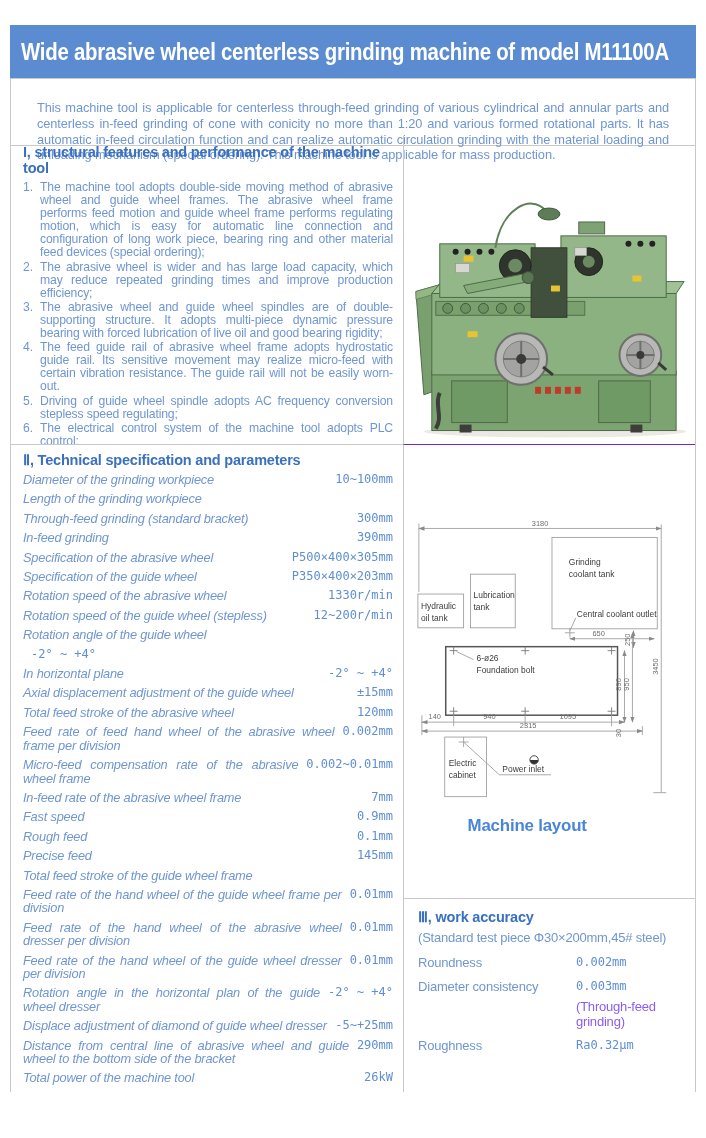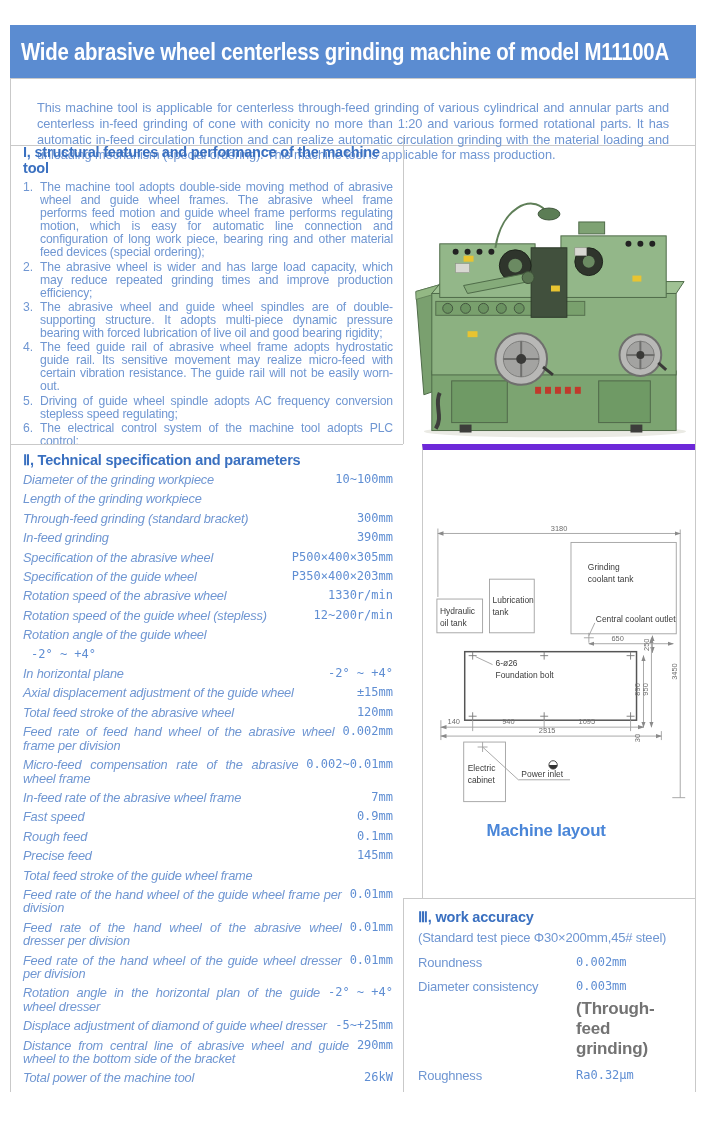--- a/index.html
+++ b/index.html
@@ -15,21 +15,21 @@
          border:1px solid #c9c9c9;padding:5px 10px 0 10px;}
   .intro p{margin:16px;font-size:12.8px;line-height:15.8px;color:#6f96d2;text-align:justify;letter-spacing:-0.1px;}
   
   .main{position:absolute;left:10px;top:136px;width:686px;height:976px;box-sizing:border-box;
         border:1px solid #c9c9c9;border-top:none;display:grid;
         grid-template-columns:392px 292px;grid-template-rows:308px 454px 214px;}
   .cell{box-sizing:border-box;overflow:hidden;}
   .c-features{grid-column:1;grid-row:1;padding:8px 10px 0 12px;}
   .c-specs{grid-column:1;grid-row:2 / span 2;border-top:1px solid #c9c9c9;padding:7px 10px 0 12px;}
   .c-photo{grid-column:2;grid-row:1;border-left:1px solid #c9c9c9;}
-  .c-layout{grid-column:2;grid-row:2;border-left:1px solid #c9c9c9;border-top:6px solid #6d28d9;margin-left:19px;}
+  .c-layout{grid-column:2;grid-row:2;border-left:1px solid #c9c9c9;border-top:1px solid #6d28d9;}
   .c-accuracy{grid-column:2;grid-row:3;border-left:1px solid #c9c9c9;border-top:1px solid #c9c9c9;
               padding:10px 12px 0 14px;}
   h2.sec{margin:0 0 5px 0;font-size:14.5px;font-weight:bold;color:#3a70c0;letter-spacing:-0.2px;}
   
   .feat-item{display:flex;margin:0 0 1px 0;}
   .feat-num{flex:none;width:17px;font-size:12.2px;line-height:13.1px;color:#6f96d2;}
   .feat-text{flex:1;font-size:12.2px;line-height:13.1px;color:#6f96d2;text-align:justify;letter-spacing:-0.15px;}
   
   .spec-row{display:flex;align-items:flex-start;margin-bottom:6px;}
   .spec-label{flex:1;font-size:12.8px;line-height:13.4px;color:#6f96d2;text-align:justify;letter-spacing:-0.2px;font-style:italic;}
@@ -37,21 +37,21 @@
               line-height:13.4px;color:#5f8ed3;white-space:nowrap;}
   .spec-row.inline{display:block;}
   .spec-row.inline .spec-label{display:inline;letter-spacing:-0.3px;}
   .spec-row.inline .spec-value{display:inline;margin-left:10px;font-size:11.5px;}
   
   .acc-sub{margin:1px 0 10px 0;font-size:13px;color:#6f96d2;letter-spacing:-0.2px;}
   .acc-row{display:flex;align-items:flex-start;margin-bottom:9px;gap:24px;}
   .acc-label{flex:none;width:134px;font-size:13px;color:#6f96d2;letter-spacing:-0.2px;}
   .acc-valwrap{flex:1;}
   .acc-value{font-family:"DejaVu Sans Mono",monospace;font-size:12px;color:#5f8ed3;}
-  .acc-note{margin-top:6px;font-size:17px;color:#737373;letter-spacing:-0.2px;font-weight:bold;}
+  .acc-note{margin-top:6px;font-size:13px;color:#8b5cf6;letter-spacing:-0.2px;}
   svg{display:block;}
   svg text{font-family:"Liberation Sans",sans-serif;}
   .dgm-t{font-size:8.5px;fill:#3c3c3c;}
   .dgm-d{font-size:7.5px;fill:#6e6e6e;}
   .dgm-caption{font-size:17px;font-weight:bold;fill:#4a86d8;letter-spacing:-0.2px;}
 </style>
 </head>
 <body>
 
 <div class="page">

